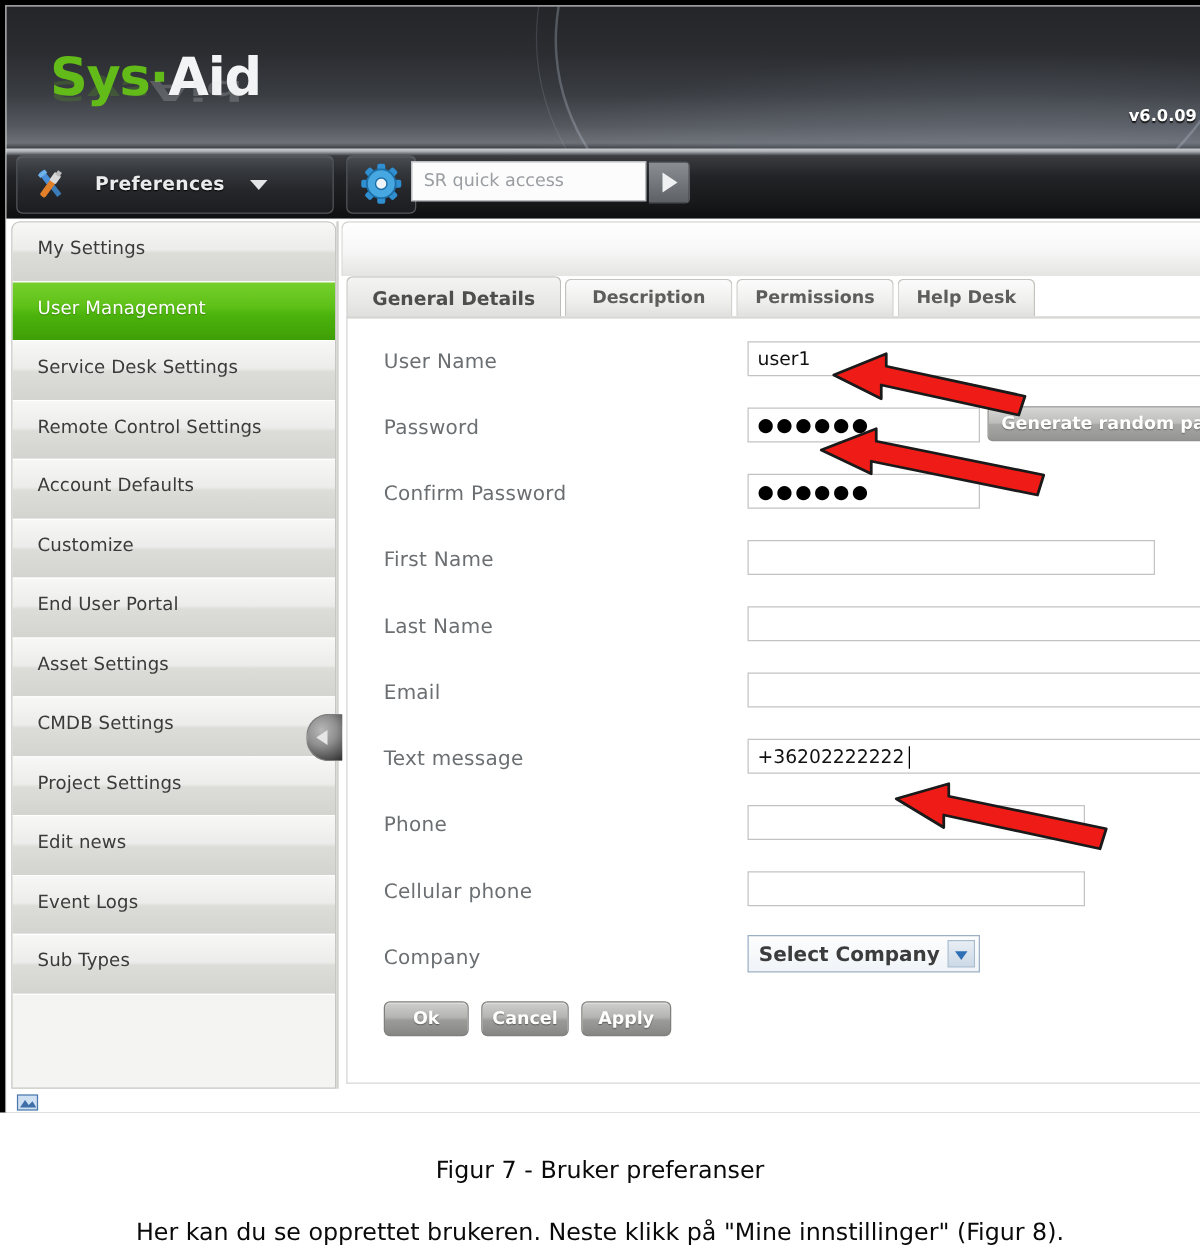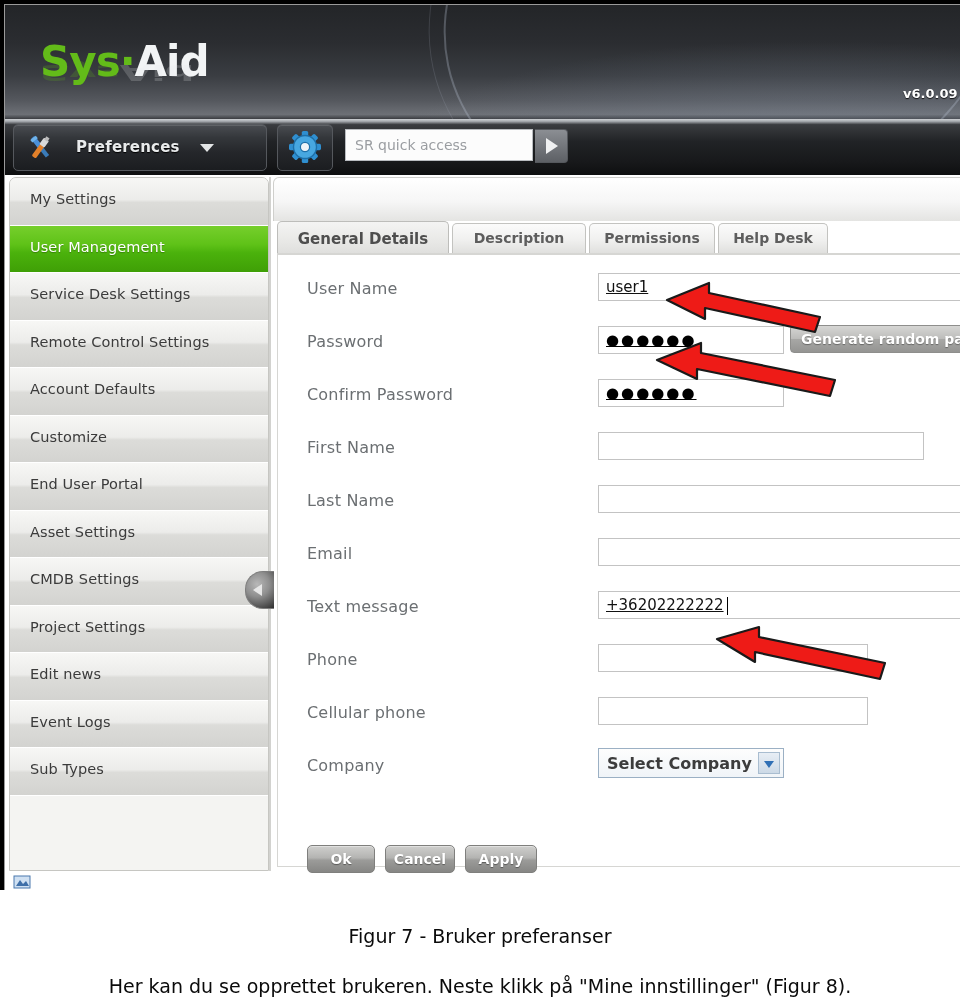--- a/index.html
+++ b/index.html
@@ -98,21 +98,21 @@
     border-top:8px solid #e3e5e6;
   }
   .gear-btn{
     position:absolute;left:272px;top:5px;width:54px;height:45px;
     background:linear-gradient(to bottom,#4a4d52 0%,#34373b 28%,#25272b 60%,#1b1d20 100%);
     border:1px solid #55585d;border-radius:5px;
     box-shadow:inset 0 1px 0 rgba(255,255,255,.13);
     cursor:pointer;
   }
   .sr-wrap{
-    position:absolute;left:340px;top:10px;width:224px;height:34px;cursor:text;
+    position:absolute;left:324px;top:10px;width:224px;height:34px;cursor:text;
   }
   .sr-input{
     position:absolute;left:0;top:0;width:188px;height:32px;
     background:#fcfcfc;border:1px solid #b9bcc0;box-sizing:border-box;
   }
   .sr-ph{
     position:absolute;left:9px;top:7px;color:#9a9da1;font-size:14px;
     font-family:"DejaVu Sans", sans-serif;white-space:nowrap;
   }
   .sr-go{
@@ -218,21 +218,21 @@
     font-size:16px;color:#6b6f72;
     font-family:"DejaVu Sans", sans-serif;
     white-space:nowrap;letter-spacing:.2px;
   }
   .finput{
     position:absolute;top:8px;height:28px;
     background:#ffffff;border:1px solid #c3c3c3;box-sizing:border-box;
   }
   .fval{
     position:absolute;left:7px;top:4px;font-size:15px;color:#111;
-    font-family:"DejaVu Sans", sans-serif;white-space:nowrap;text-decoration:underline;
+    font-family:"DejaVu Sans", sans-serif;white-space:nowrap;
   }
   .dots{letter-spacing:2px;font-size:15px;color:#000;}
   .caret{
     position:absolute;top:5px;width:1px;height:18px;background:#000;
   }
   .genbtn{
     position:absolute;left:512px;top:7px;width:200px;height:28px;
     background:linear-gradient(to bottom,#d6d6d4 0%,#bdbdbb 48%,#a7a7a5 52%,#949492 100%);
     border:1px solid #8e8e8c;border-radius:4px;box-sizing:border-box;cursor:pointer;
     overflow:hidden;
@@ -260,21 +260,20 @@
     content:"";position:absolute;left:5px;top:8px;
     width:0;height:0;border-left:5px solid transparent;border-right:5px solid transparent;
     border-top:7px solid #2f6fb5;
   }
   .btnrow{position:absolute;left:0;top:546px;width:844px;height:44px;}
   .abtn{
     position:absolute;top:0;height:28px;
     background:linear-gradient(to bottom,#cfcfcd 0%,#b4b4b2 45%,#9b9b99 55%,#868684 100%);
     border:1px solid #7f7f7d;border-radius:5px;box-sizing:border-box;cursor:pointer;
     box-shadow:inset 0 1px 0 rgba(255,255,255,.4);
-    margin-top:44px;
   }
   .abtn .bl{
     position:absolute;left:0;right:0;top:5px;text-align:center;
     font-size:14px;font-weight:bold;color:#ffffff;
     font-family:"DejaVu Sans", sans-serif;
     text-shadow:0 1px 1px rgba(0,0,0,.4);
   }
 
   
   .arrow{position:absolute;pointer-events:none;}

